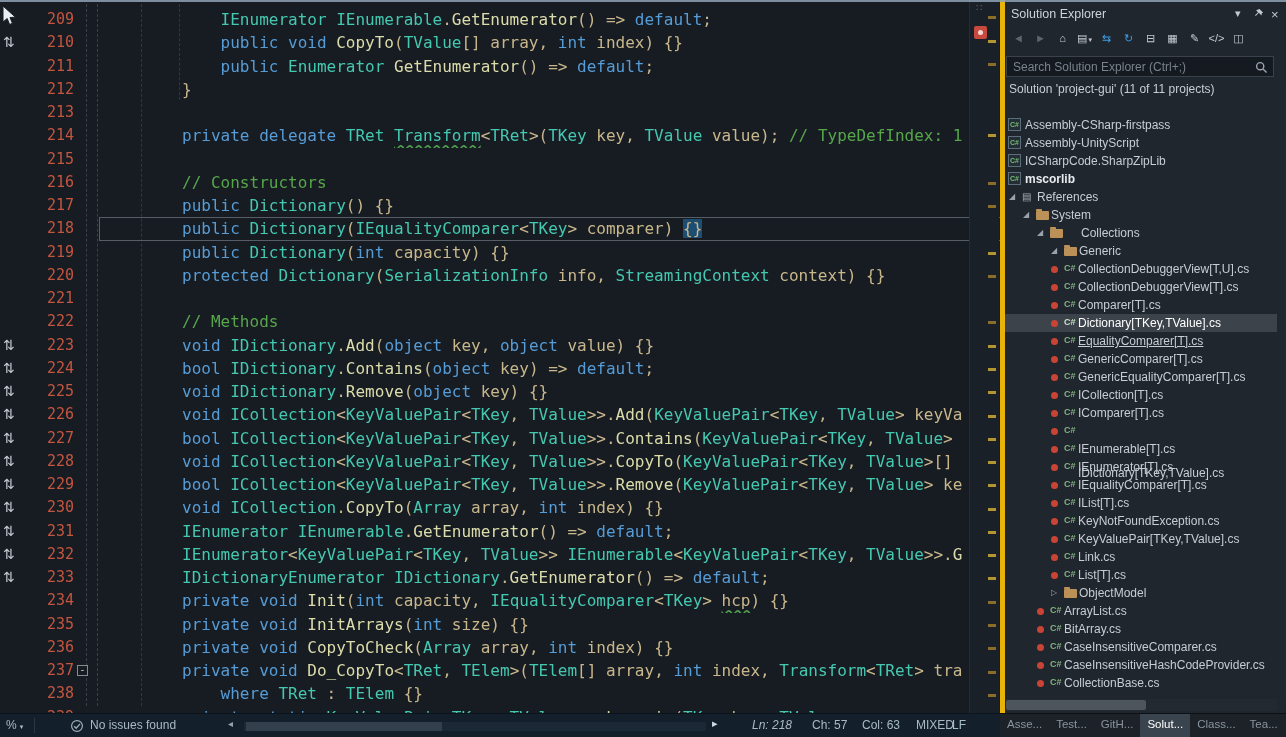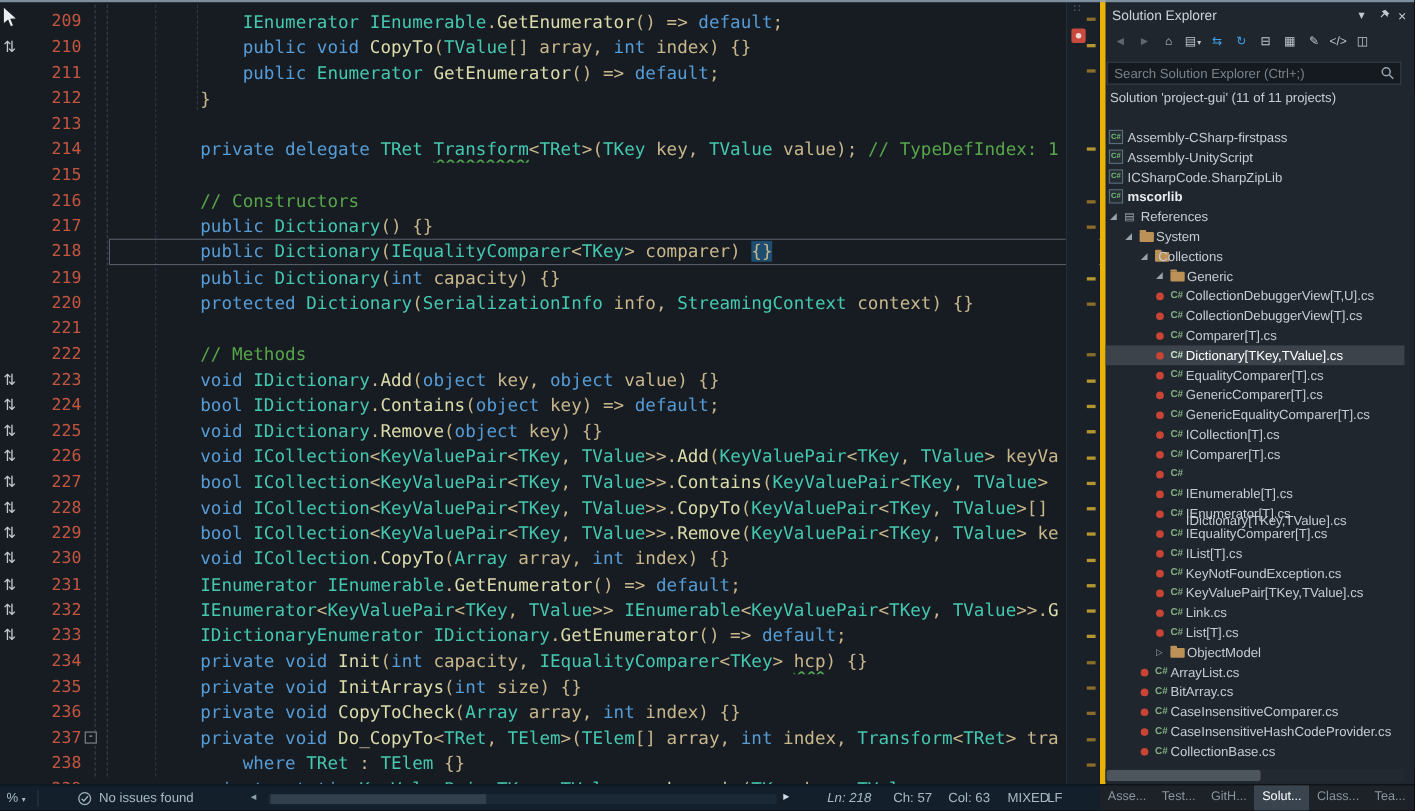--- a/index.html
+++ b/index.html
@@ -392,21 +392,21 @@
           <span class="tlabel" style="left: 32px;">References</span>
         </div>
         <div class="trow" style="top: 126px;">
           <span class="exp" style="left: 18px;">◢</span>
           <span class="tree-folder-ic" style="left: 31px;"></span>
           <span class="tlabel" style="left: 46px;">System</span>
         </div>
         <div class="trow" style="top: 144px;">
           <span class="exp" style="left: 32px;">◢</span>
           <span class="tree-folder-ic" style="left: 45px;"></span>
-          <span class="tlabel" style="left: 48px; text-align: center;">Collections</span>
+          <span class="tlabel" style="left: 76px; text-align: center;">Collections</span>
         </div>
         <div class="trow" style="top: 162px;">
           <span class="exp" style="left: 46px;">◢</span>
           <span class="tree-folder-ic" style="left: 59px;"></span>
           <span class="tlabel" style="left: 74px;">Generic</span>
         </div>
         <div class="trow" style="top: 180px;">
           <span class="dot" style="left: 46px;"></span>
           <span class="cs-ic" style="left: 59px;">C#</span>
           <span class="tlabel" style="left: 73px;">CollectionDebuggerView[T,U].cs</span>
@@ -422,21 +422,21 @@
           <span class="tlabel" style="left: 73px;">Comparer[T].cs</span>
         </div>
         <div class="trow sel" style="top: 234px;">
           <span class="dot" style="left: 46px;"></span>
           <span class="cs-ic" style="left: 59px;">C#</span>
           <span class="tlabel" style="left: 73px; text-align: center;">Dictionary[TKey,TValue].cs</span>
         </div>
         <div class="trow" style="top: 252px;">
           <span class="dot" style="left: 46px;"></span>
           <span class="cs-ic" style="left: 59px;">C#</span>
-          <span class="tlabel" style="left: 73px;">EqualityComparer[T].cs</span>
+          <span class="tlabel" style="left: 73px; text-decoration: underline;">EqualityComparer[T].cs</span>
         </div>
         <div class="trow" style="top: 270px;">
           <span class="dot" style="left: 46px;"></span>
           <span class="cs-ic" style="left: 59px;">C#</span>
           <span class="tlabel" style="left: 73px;">GenericComparer[T].cs</span>
         </div>
         <div class="trow" style="top: 288px;">
           <span class="dot" style="left: 46px;"></span>
           <span class="cs-ic" style="left: 59px;">C#</span>
           <span class="tlabel" style="left: 73px;">GenericEqualityComparer[T].cs</span>

